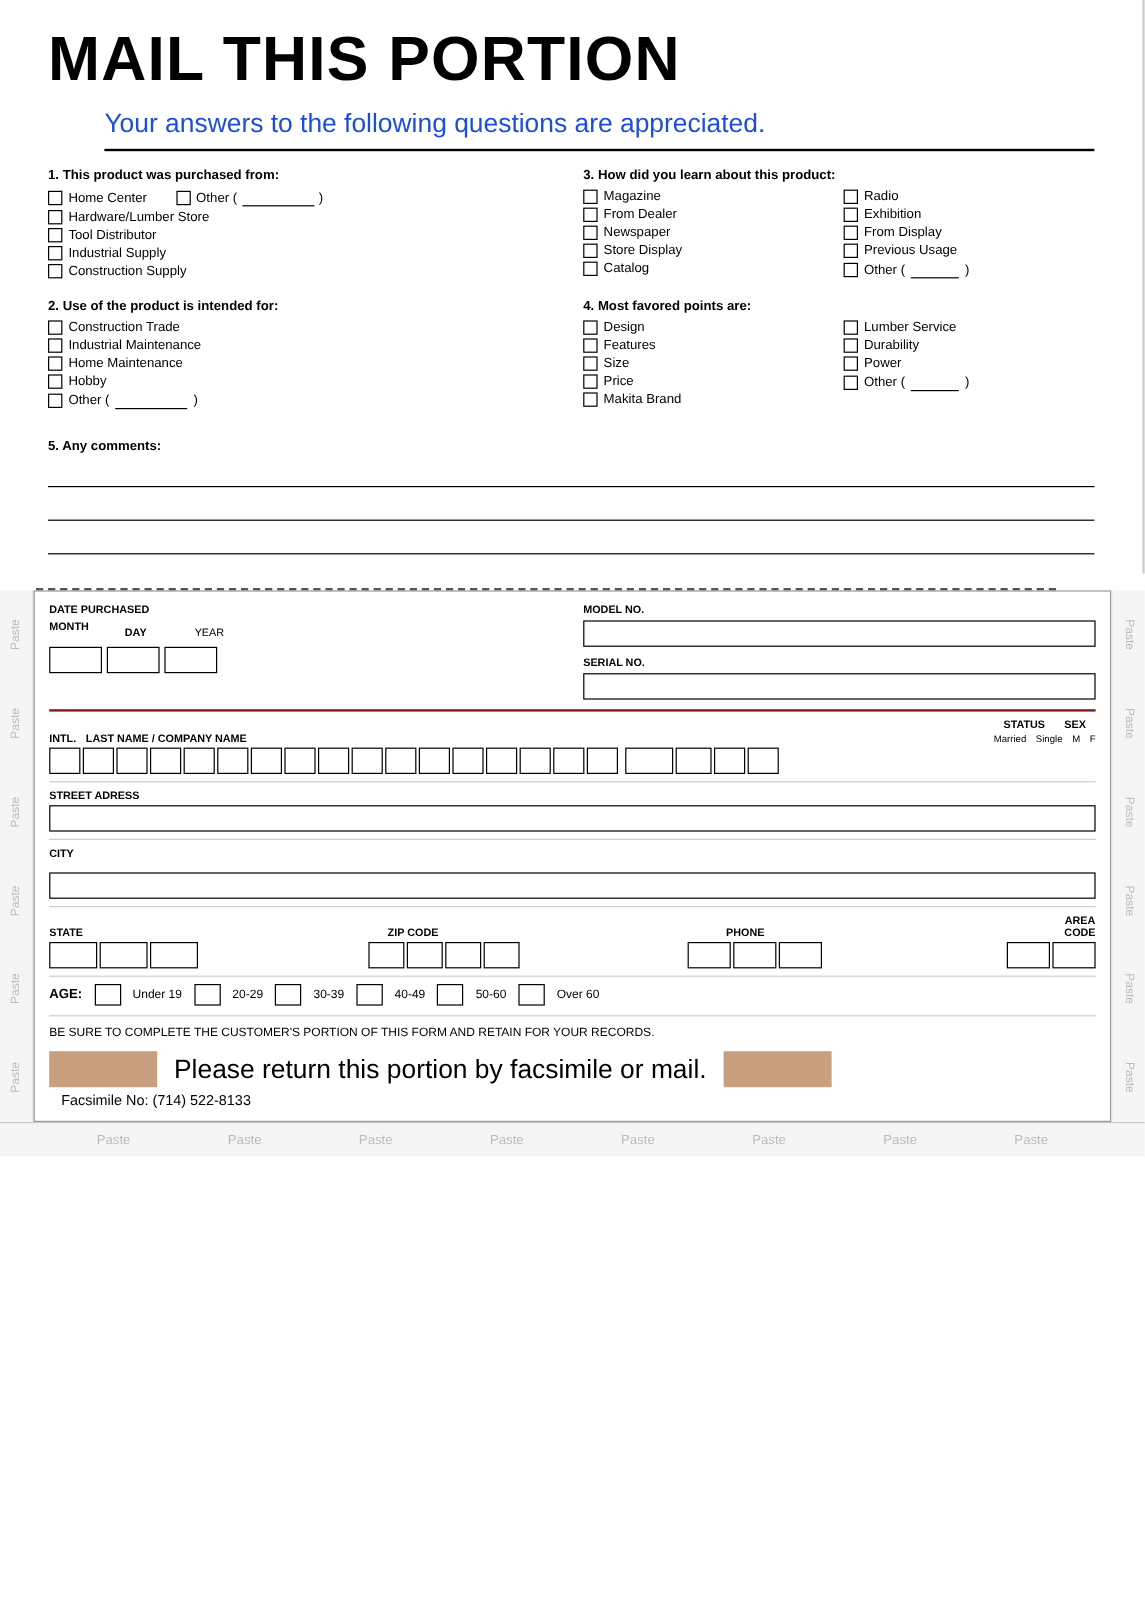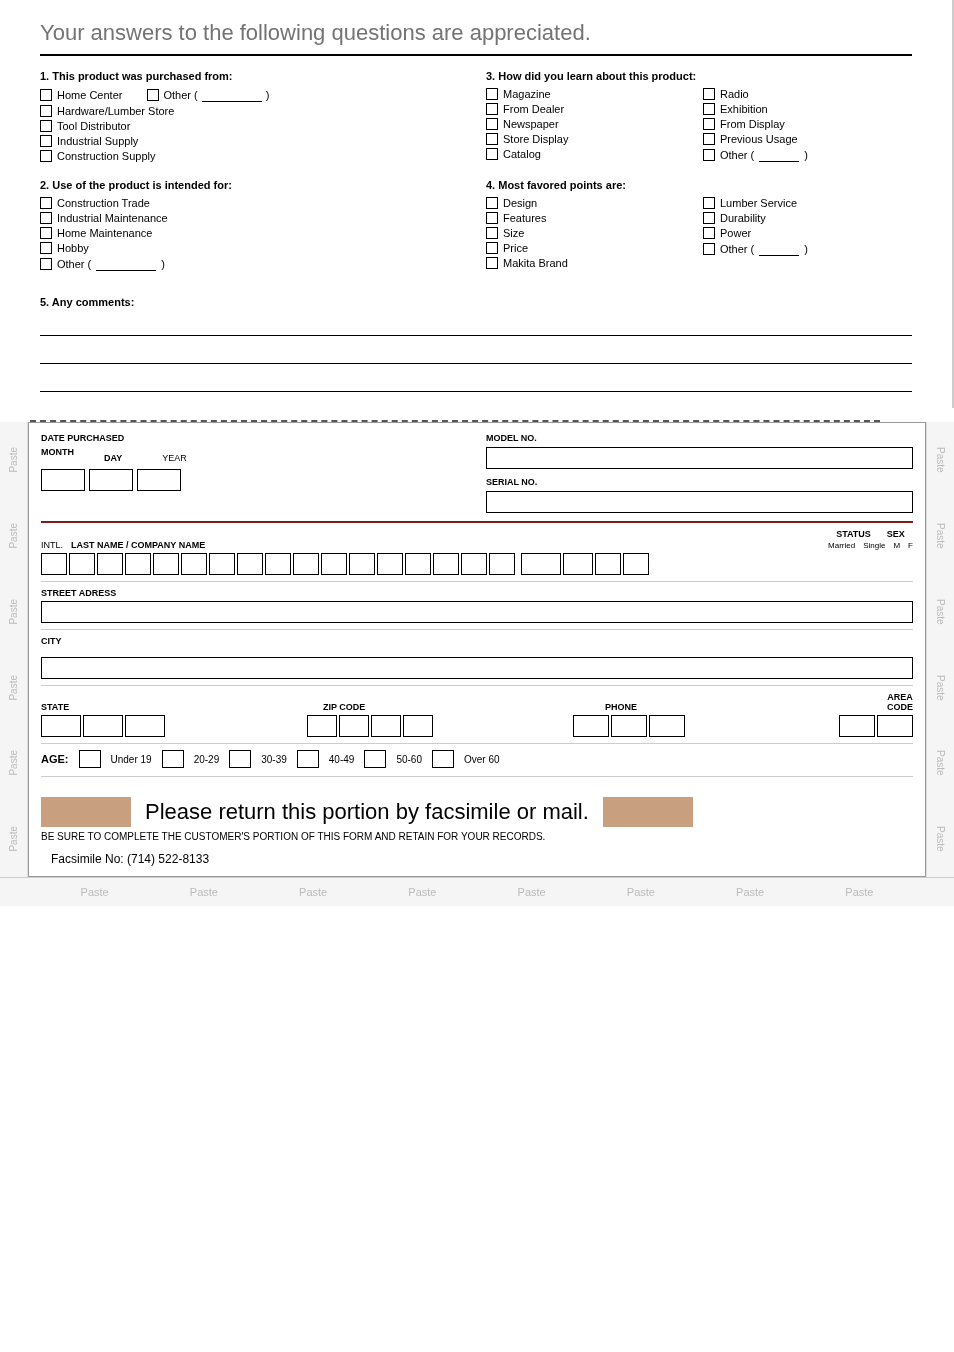--- a/index.html
+++ b/index.html
@@ -26,24 +26,25 @@
       font-size: 52px;
       font-weight: 900;
       color: #000;
       letter-spacing: 1px;
       margin-bottom: 10px;
     }
 
     .subtitle {
       font-size: 22px;
       font-weight: normal;
-      color: #737373;
+      color: #1d4ed8;
       border-bottom: 2px solid #000;
       padding-bottom: 8px;
       margin-bottom: 14px;
+      margin-left: 47px;
     }
 
     .questions-grid {
       display: grid;
       grid-template-columns: 1fr 1fr;
       gap: 0 20px;
     }
 
     .question-section {
       margin-bottom: 14px;
@@ -104,20 +105,21 @@
       width: 850px;
       margin-left: 30px;
     }
   </style>
 </head>
 <body>
 
 <div class="main-container">
 
   <div class="top-section">
+    <h1 class="main-title">MAIL THIS PORTION</h1>
     <p class="subtitle">Your answers to the following questions are appreciated.</p>
 
     <div class="questions-grid">
 
       <div class="question-section">
         <div class="question-title">1. This product was purchased from:</div>
 
         <div class="checkbox-item">
           <span class="checkbox-box"></span>
           <span class="label-text">Home Center</span>
@@ -323,21 +325,21 @@
         <div>
           <div style="font-size:9px; font-weight:bold; margin-bottom:4px;">MODEL NO.</div>
           <div style="border:1px solid #000; height:22px; width:100%; margin-bottom:8px;"></div>
           <div style="font-size:9px; font-weight:bold; margin-bottom:4px;">SERIAL NO.</div>
           <div style="border:1px solid #000; height:22px; width:100%;"></div>
         </div>
       </div>
 
       <div style="margin-bottom:6px; border-bottom:1px solid #ccc; padding-bottom:6px;">
         <div style="display:flex; align-items:flex-end; gap:8px; margin-bottom:3px;">
-          <span style="font-size:9px; font-weight:normal;">INTL.</span>
+          <span style="font-size:9px; font-weight:bold;">INTL.</span>
           <span style="font-size:9px; font-weight:bold;">LAST NAME / COMPANY NAME</span>
           <div style="margin-left:auto; display:flex; flex-direction:column; align-items:center; gap:2px;">
             <div style="display:flex; gap:16px; font-size:9px; font-weight:bold;">
               <span>STATUS</span>
               <span>SEX</span>
             </div>
             <div style="font-size:8px; display:flex; gap:8px;">
               <span>Married</span>
               <span>Single</span>
               <span>M</span>
@@ -408,44 +410,44 @@
             <span style="border:1px solid #000; width:36px; height:22px; display:inline-block;"></span>
             <span style="border:1px solid #000; width:36px; height:22px; display:inline-block;"></span>
           </div>
           <div style="display:flex; gap:2px;">
             <span style="border:1px solid #000; width:36px; height:22px; display:inline-block;"></span>
             <span style="border:1px solid #000; width:36px; height:22px; display:inline-block;"></span>
           </div>
         </div>
       </div>
 
-      <div style="display:flex; align-items:center; gap:10px; font-size:10px; margin-bottom:20px; border-bottom:1px solid #ccc; padding-bottom:8px;">
+      <div style="display:flex; align-items:center; gap:10px; font-size:10px; margin-bottom:8px; border-bottom:1px solid #ccc; padding-bottom:8px;">
         <span style="font-weight:bold; font-size:11px;">AGE:</span>
         <span style="border:1px solid #000; width:22px; height:18px; display:inline-block;"></span>
         <span>Under 19</span>
         <span style="border:1px solid #000; width:22px; height:18px; display:inline-block;"></span>
         <span>20-29</span>
         <span style="border:1px solid #000; width:22px; height:18px; display:inline-block;"></span>
         <span>30-39</span>
         <span style="border:1px solid #000; width:22px; height:18px; display:inline-block;"></span>
         <span>40-49</span>
         <span style="border:1px solid #000; width:22px; height:18px; display:inline-block;"></span>
         <span>50-60</span>
         <span style="border:1px solid #000; width:22px; height:18px; display:inline-block;"></span>
         <span>Over 60</span>
       </div>
+
+      <div style="font-size:10px; margin-bottom:10px;">BE SURE TO COMPLETE THE CUSTOMER'S PORTION OF THIS FORM AND RETAIN FOR YOUR RECORDS.</div>
 
       <div style="display:flex; align-items:center; gap:14px; margin-bottom:4px;">
         <span style="width:90px; height:30px; background:#c8a080; display:inline-block;"></span>
         <span style="font-size:22px;">Please return this portion by facsimile or mail.</span>
         <span style="width:90px; height:30px; background:#c8a080; display:inline-block;"></span>
       </div>
 
-      <div style="font-size:10px; margin-bottom:10px;">BE SURE TO COMPLETE THE CUSTOMER'S PORTION OF THIS FORM AND RETAIN FOR YOUR RECORDS.</div>
-
       <div style="font-size:12px; margin-left:10px;">Facsimile No: (714) 522-8133</div>
 
     </div>
 
     <div style="display:flex; flex-direction:column; justify-content:space-around; align-items:center; width:28px; background:#f5f5f5; border-left:1px solid #ddd;">
       <span style="writing-mode:vertical-rl; font-size:10px; color:#bbb;">Paste</span>
       <span style="writing-mode:vertical-rl; font-size:10px; color:#bbb;">Paste</span>
       <span style="writing-mode:vertical-rl; font-size:10px; color:#bbb;">Paste</span>
       <span style="writing-mode:vertical-rl; font-size:10px; color:#bbb;">Paste</span>
       <span style="writing-mode:vertical-rl; font-size:10px; color:#bbb;">Paste</span>

